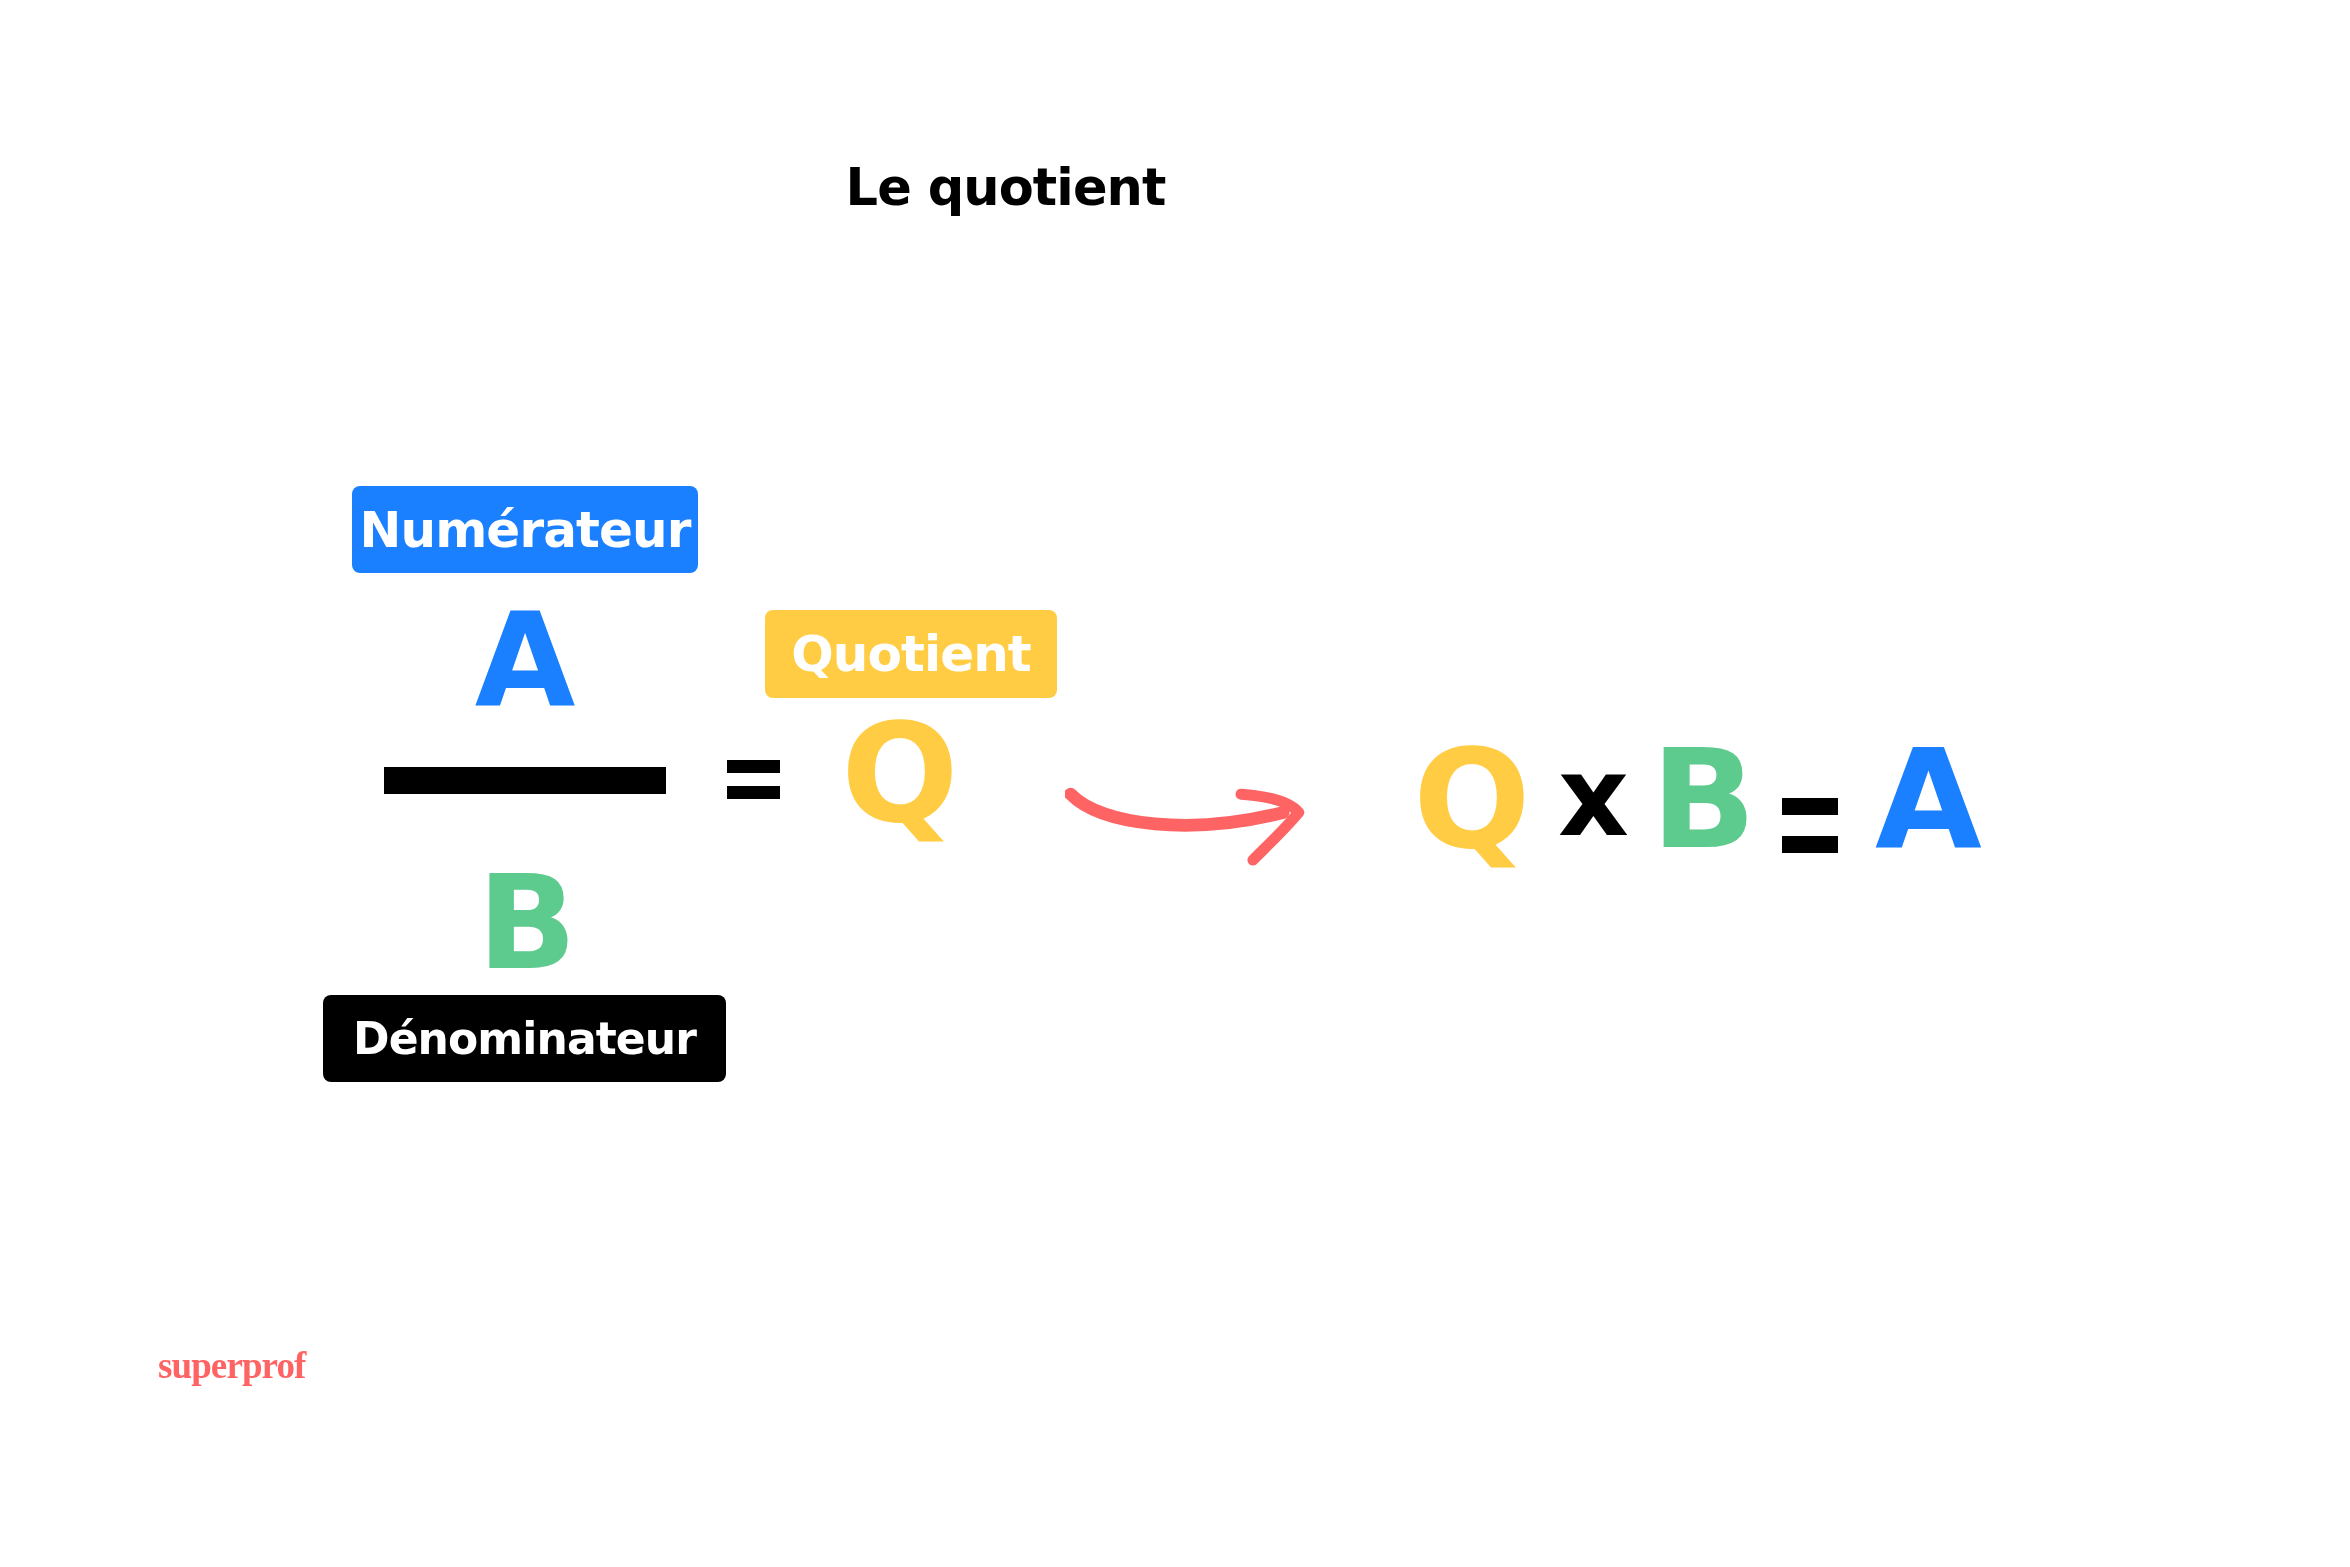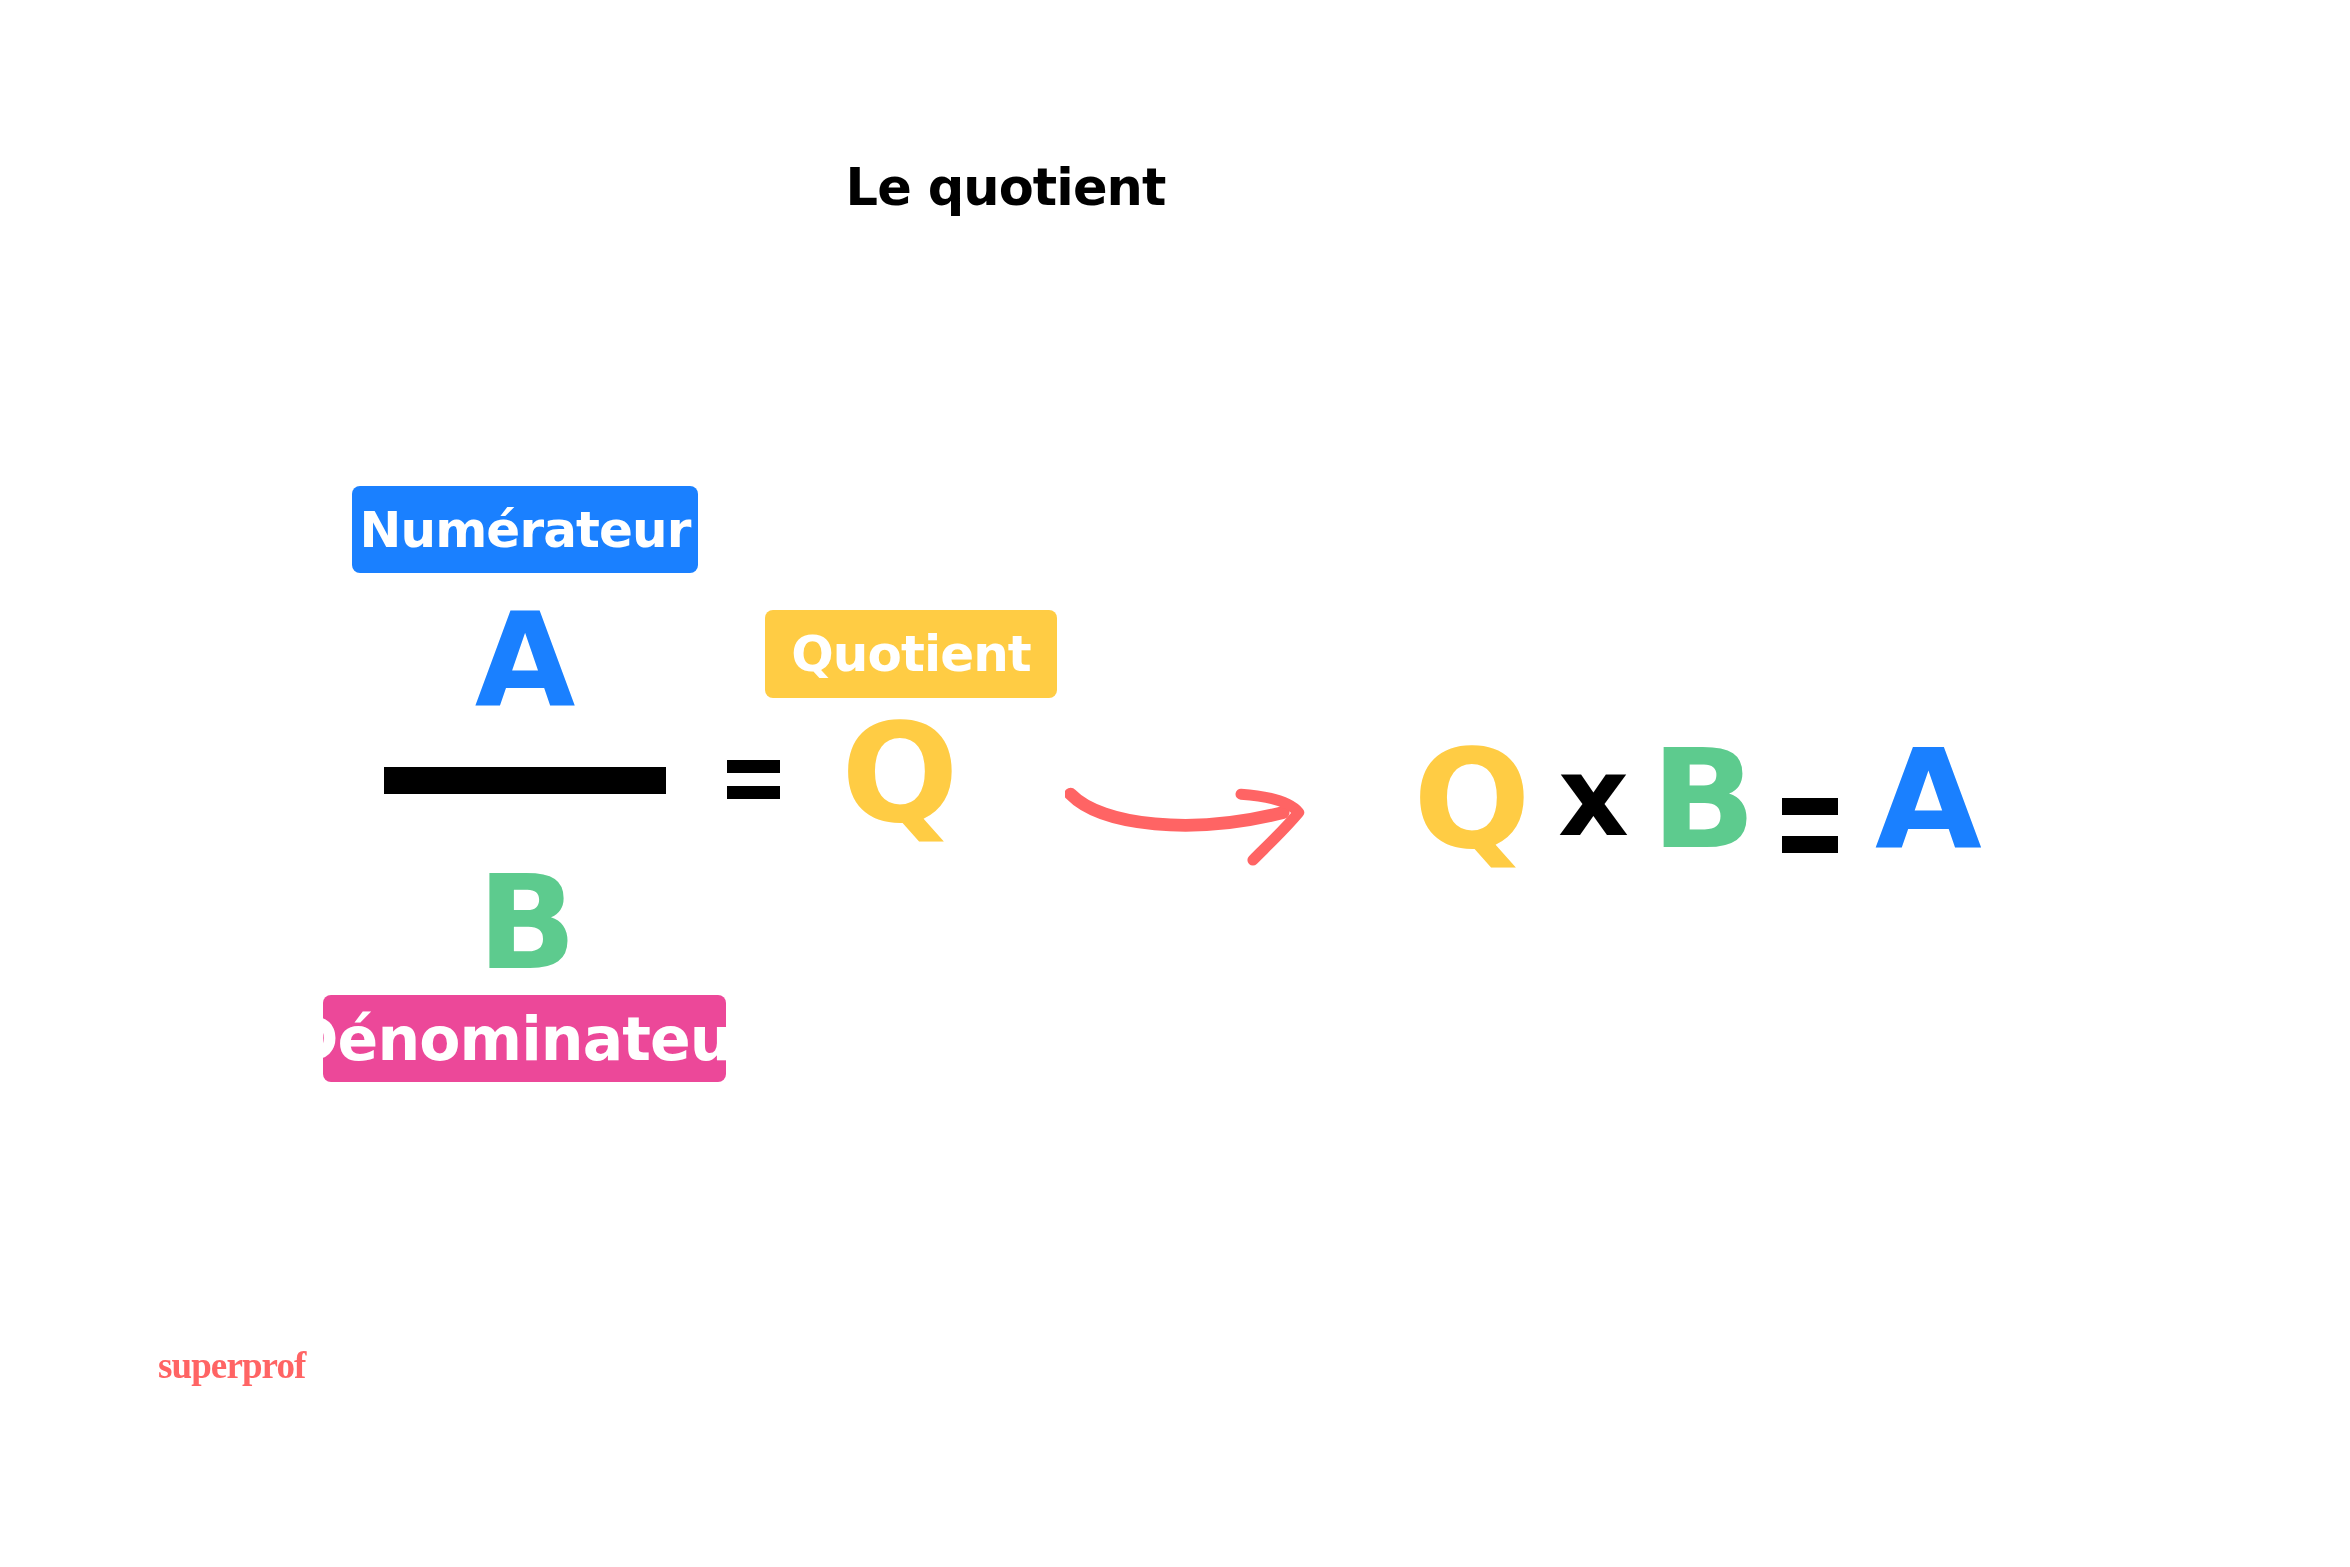--- a/index.html
+++ b/index.html
@@ -26,21 +26,21 @@
 
 <div class="abs" style="left:384px; top:767px; width:282px; height:27px; background:#000;"></div>
 
 <div class="eq" style="left:727px; top:760px; width:53px; height:39px;">
   <span style="top:0; height:13px;"></span>
   <span style="top:26px; height:13px;"></span>
 </div>
 
 <div class="abs letter" style="left:435px; top:858px; width:184px; font-size:130px; color:#5DCB8E;">B</div>
 
-<div class="abs pill" style="left:323px; top:995px; width:403px; height:87px; background:#ec4899; font-size:60px;">
+<div class="abs pill" style="left:323px; top:995px; width:403px; height:87px; background:#000000; font-size:44px;">
   <span>Dénominateur</span>
 </div>
 
 <div class="abs pill" style="left:765px; top:610px; width:292px; height:88px; background:#FFCC44; font-size:50px;">
   <span>Quotient</span>
 </div>
 
 <div class="abs letter" style="left:808px; top:705px; width:184px; font-size:138px; color:#FFCC44;">Q</div>
 
 <svg class="abs" style="left:1065px; top:785px;" width="243" height="87" viewBox="0 0 265 95">

